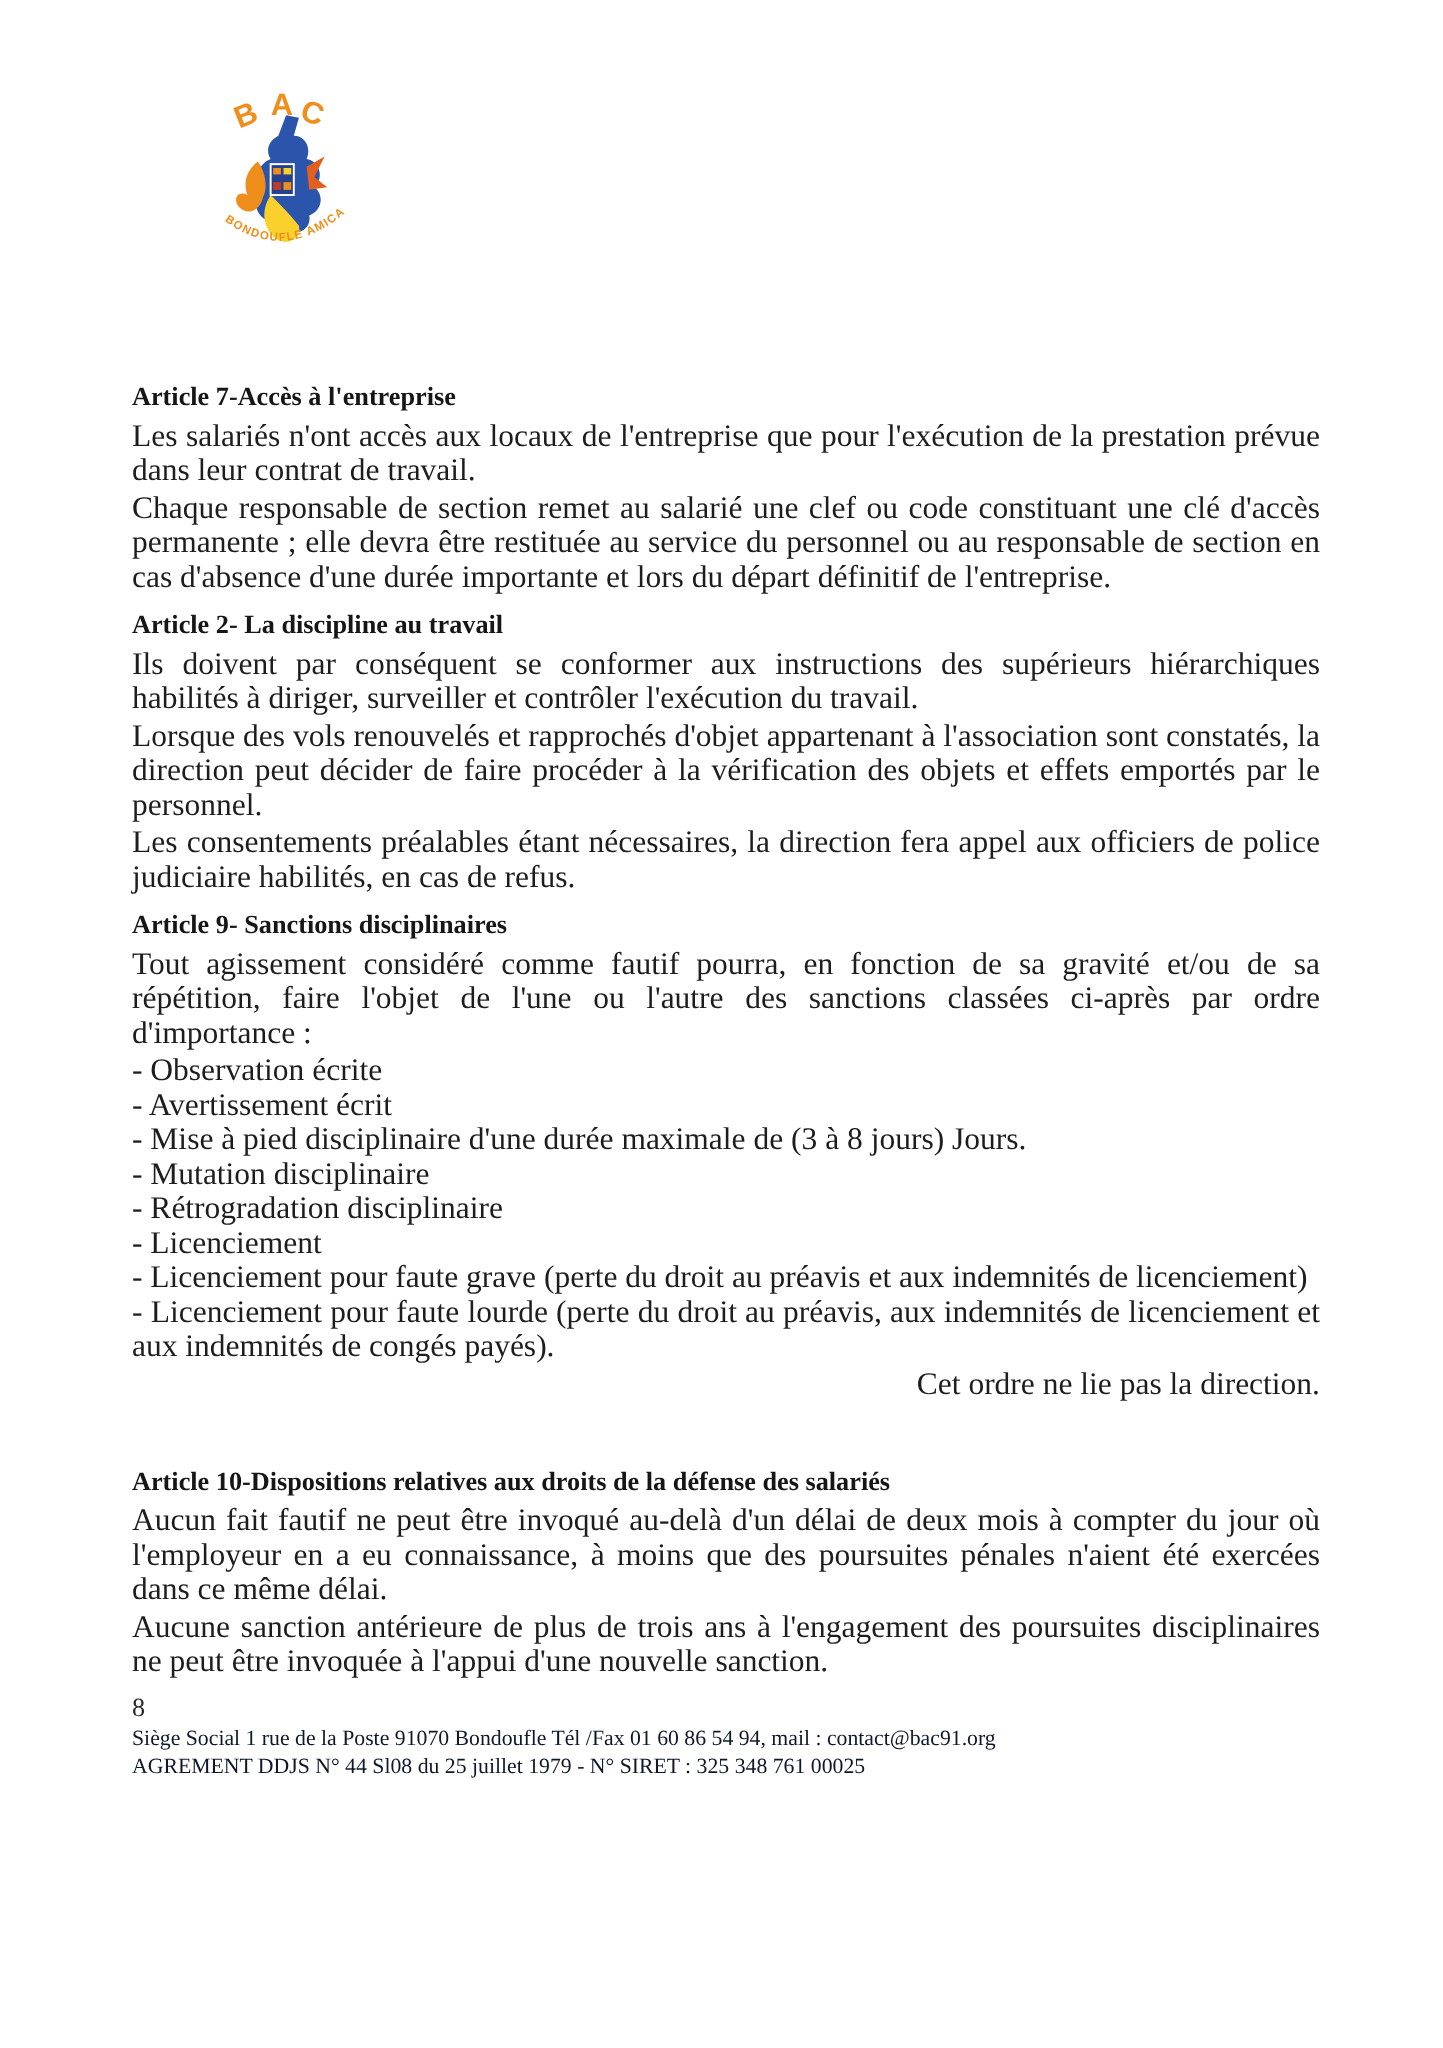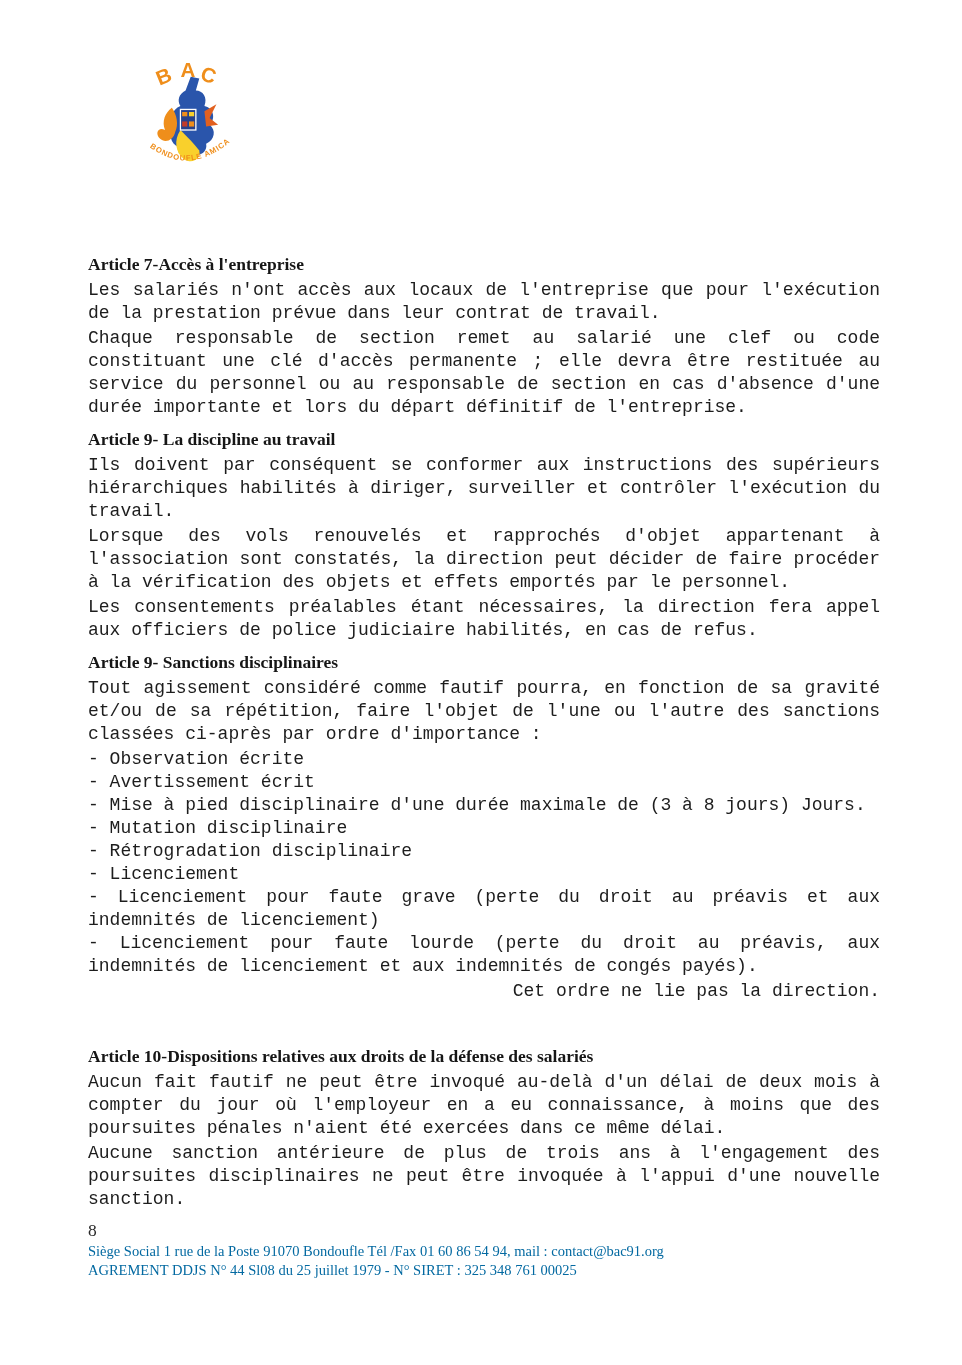--- a/index.html
+++ b/index.html
@@ -30,40 +30,39 @@
     width: 792px;
   }
   .content h2 {
     font-size: 17.5px;
     font-weight: bold;
     margin: 9px 0 3px 0;
     line-height: 23px;
     color: #161616;
   }
   .content p {
-    font-size: 18px;
+    font-size: 21px;
     line-height: 23px;
     margin: 2px 0;
     text-align: justify;
-    font-family: Liberation Mono, monospace;
   }
   .content p.last-left { text-align: right; }
   .list { margin: 2px 0; }
   .list p { margin: 0; }
   .gap-before { margin-top: 42px !important; }
   .page-number {
     font-size: 17.5px;
     line-height: 23px;
     margin-top: 8px;
     color: #2a2a2a;
   }
   .footer-line {
     font-size: 14.5px;
     line-height: 19px;
-    color: #0369a1;
+    color: #0f172a;
   }
 </style>
 </head>
 <body>
 
 <div class="page">
 
   <div class="logo">
     <svg viewBox="0 0 100 140" width="86" height="120" xmlns="http://www.w3.org/2000/svg">
 
@@ -90,21 +89,21 @@
       </text>
     </svg>
   </div>
 
   <main class="content">
 
     <h2>Article 7-Accès à l'entreprise</h2>
     <p>Les salariés n'ont accès aux locaux de l'entreprise que pour l'exécution de la prestation prévue dans leur contrat de travail.</p>
     <p>Chaque responsable de section remet au salarié une clef ou code constituant une clé d'accès permanente ; elle devra être restituée au service du personnel ou au responsable de section en cas d'absence d'une durée importante et lors du départ définitif de l'entreprise.</p>
 
-    <h2>Article 9- La discipline au travail</h2>
+    <h2>Article 2- La discipline au travail</h2>
     <p>Ils doivent par conséquent se conformer aux instructions des supérieurs hiérarchiques habilités à diriger, surveiller et contrôler l'exécution du travail.</p>
     <p>Lorsque des vols renouvelés et rapprochés d'objet appartenant à l'association sont constatés, la direction peut décider de faire procéder à la vérification des objets et effets emportés par le personnel.</p>
     <p>Les consentements préalables étant nécessaires, la direction fera appel aux officiers de police judiciaire habilités, en cas de refus.</p>
 
     <h2>Article 9- Sanctions disciplinaires</h2>
     <p>Tout agissement considéré comme fautif pourra, en fonction de sa gravité et/ou de sa répétition, faire l'objet de l'une ou l'autre des sanctions classées ci-après par ordre d'importance :</p>
 
     <div class="list">
       <p>- Observation écrite</p>
       <p>- Avertissement écrit</p>

